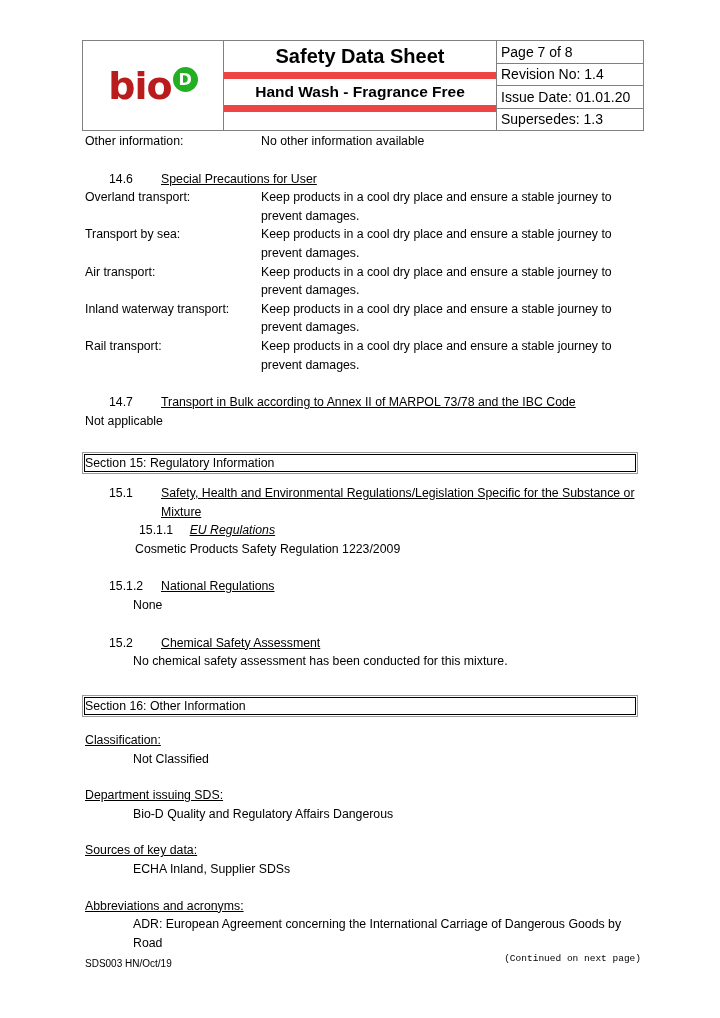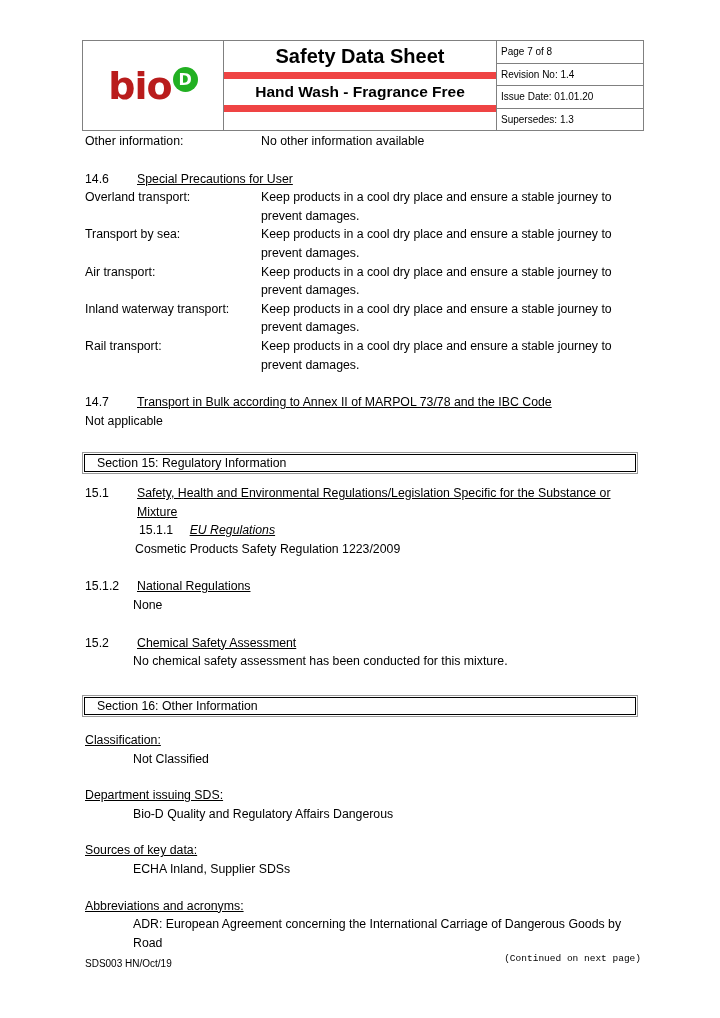--- a/index.html
+++ b/index.html
@@ -44,21 +44,21 @@
     text-align: center;
   }
   .cell-title {
     width: 272px;
     text-align: center;
   }
   .cell-meta {
     width: 142px;
     height: 19px;
     padding-left: 4px !important;
-    font-size: 10px;
+    font-size: 14px;
     line-height: 1.15;
     white-space: nowrap;
   }
 
   .logo {
     display: inline-flex;
     align-items: center;
     justify-content: center;
     line-height: 1;
   }
@@ -132,20 +132,21 @@
   .label-col {
     width: 176px;
     flex: 0 0 176px;
   }
   .val-col { flex: 1 1 auto; }
 
   .numlabel {
     display: inline-block;
     width: 52px;
     flex: 0 0 52px;
+    margin-left: 24px;
   }
   .u { text-decoration: underline; }
   .gap-sm { height: 18px; }
   .gap-md { height: 19px; }
 
   .indent-1 { padding-left: 48px; }
   .indent-2 { padding-left: 54px; }
   .indent-3 { padding-left: 50px; }
 
   
@@ -158,21 +159,21 @@
     box-sizing: border-box;
     background: #ffffff;
     padding: 1px;
   }
   .section-bar .inner {
     border: 1px solid #000000;
     height: 100%;
     box-sizing: border-box;
     display: flex;
     align-items: center;
-    padding-left: 12px;
+    padding-left: 0;
     font-size: 12.3px;
   }
 
   #section15-bar { top: 452px; }
   #section16-bar { top: 695px; }
 
   
   .block {
     position: absolute;
     left: 85px;

